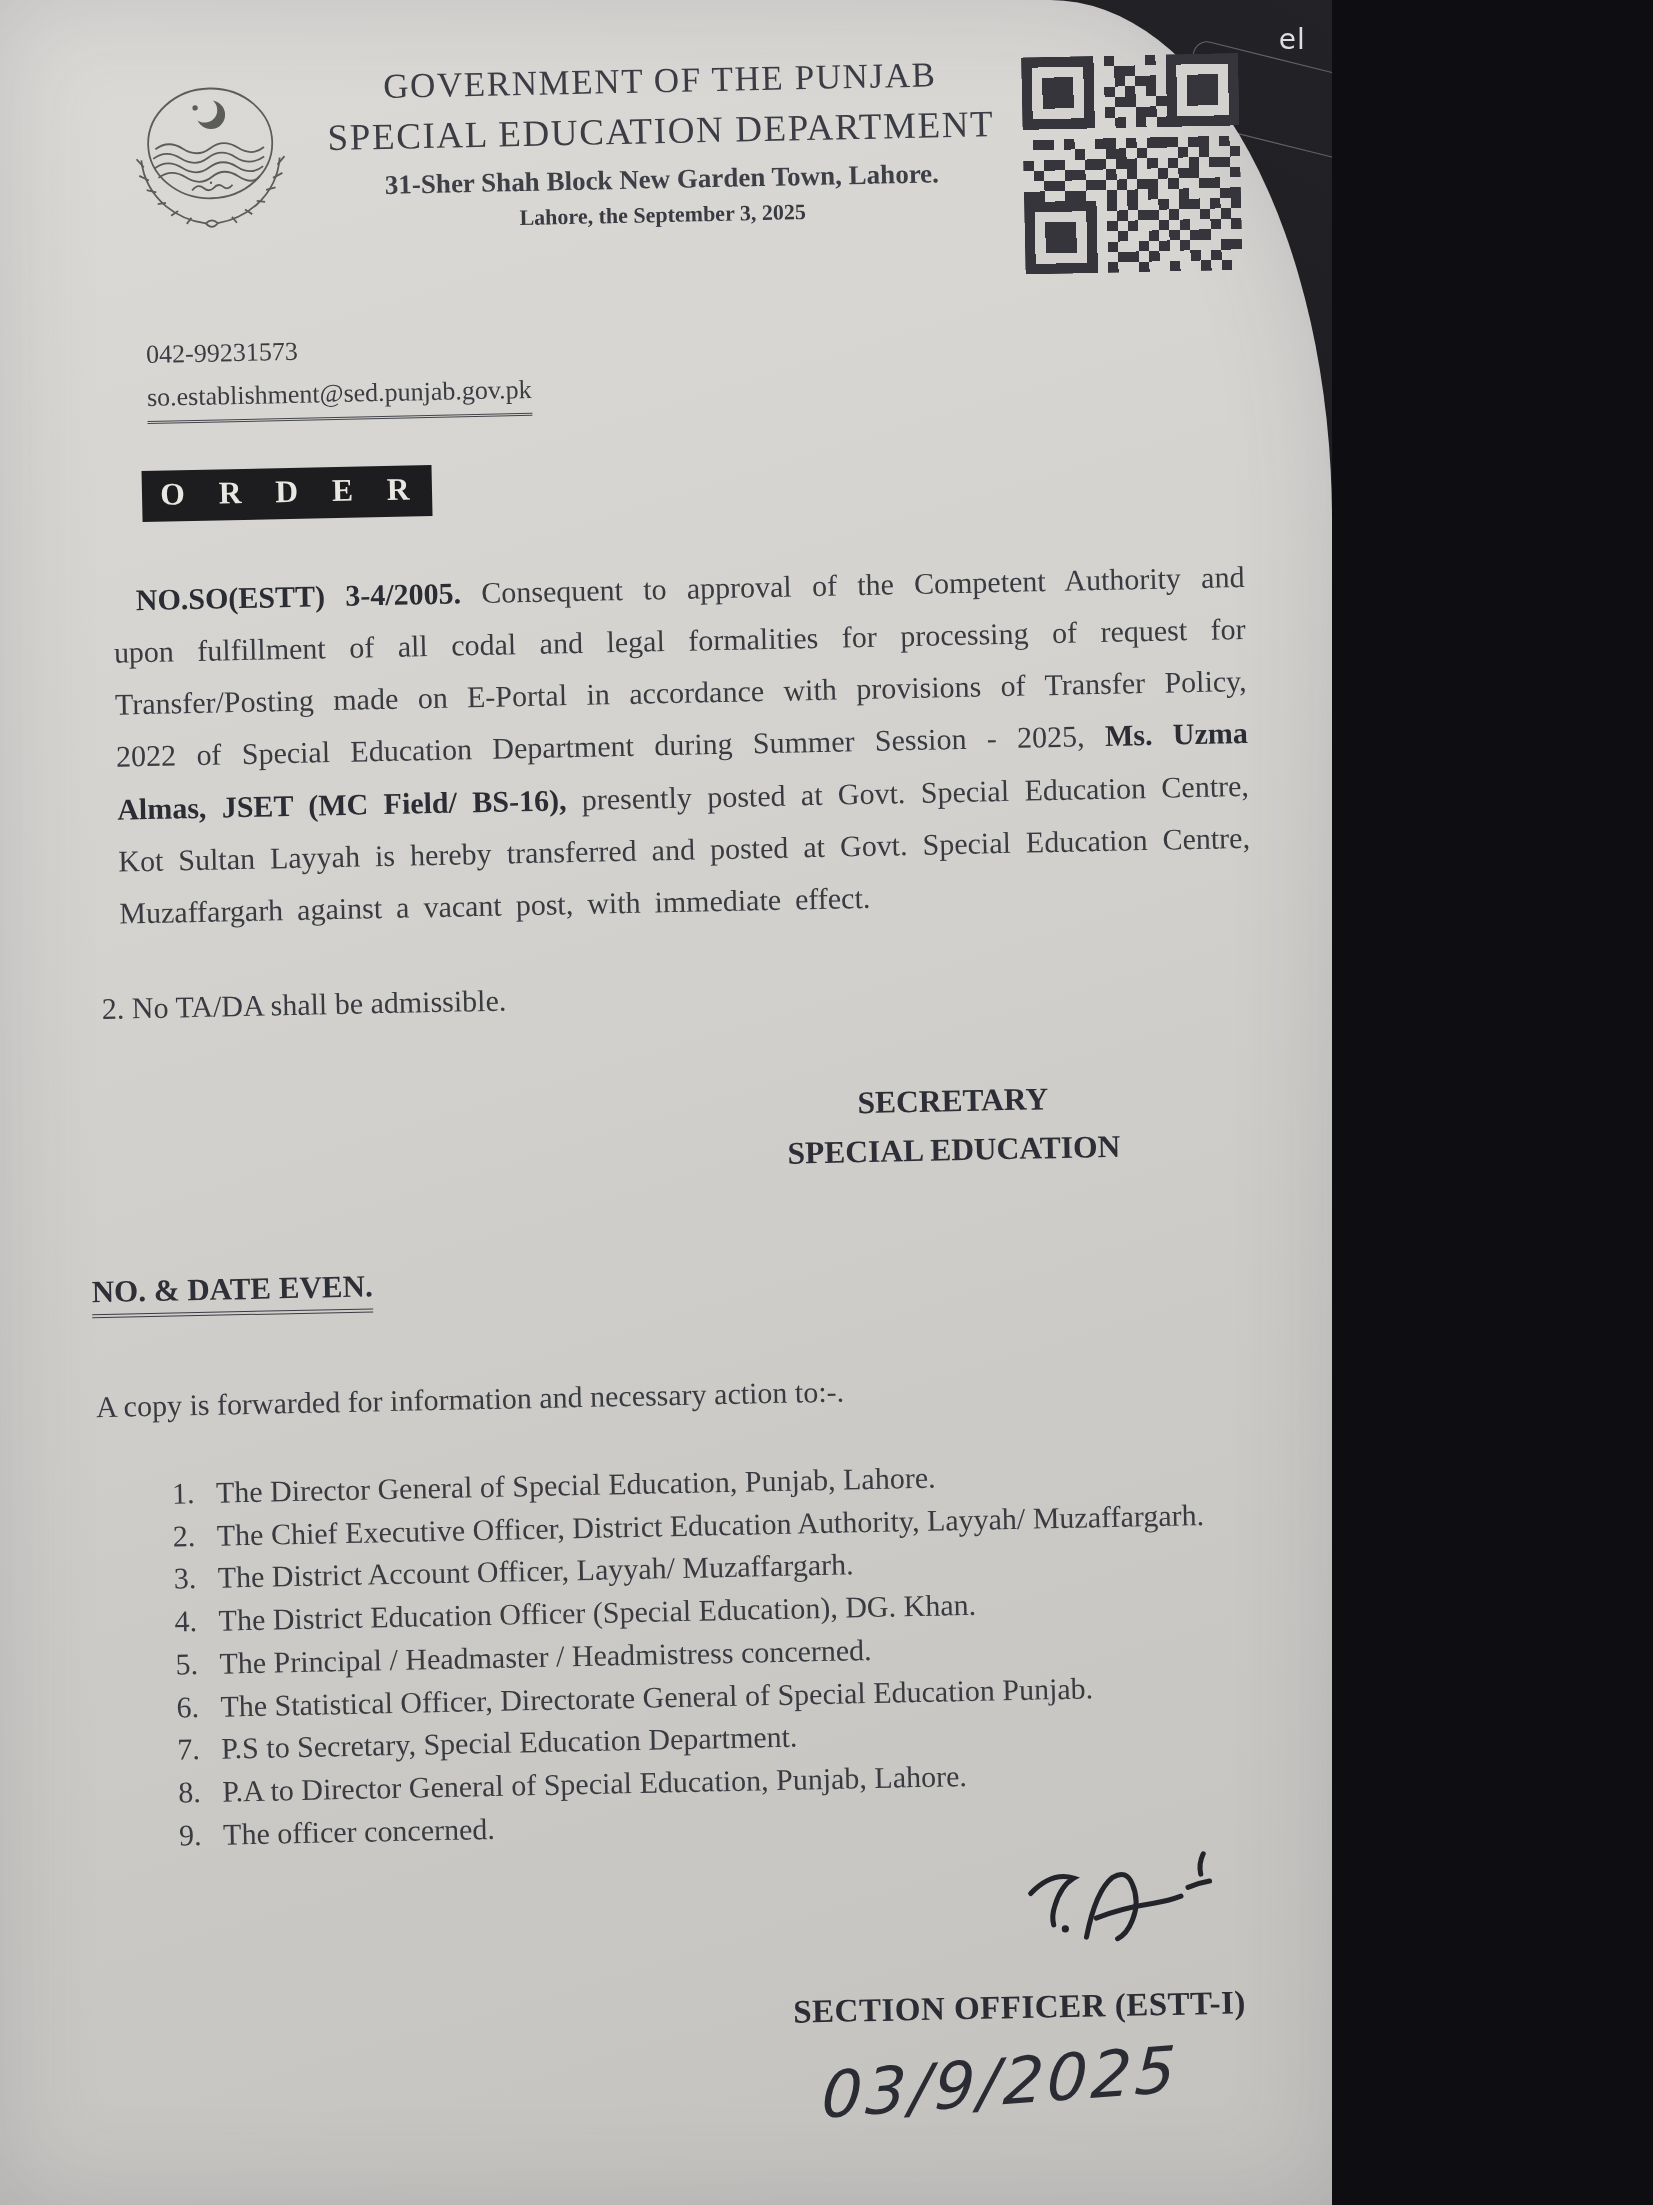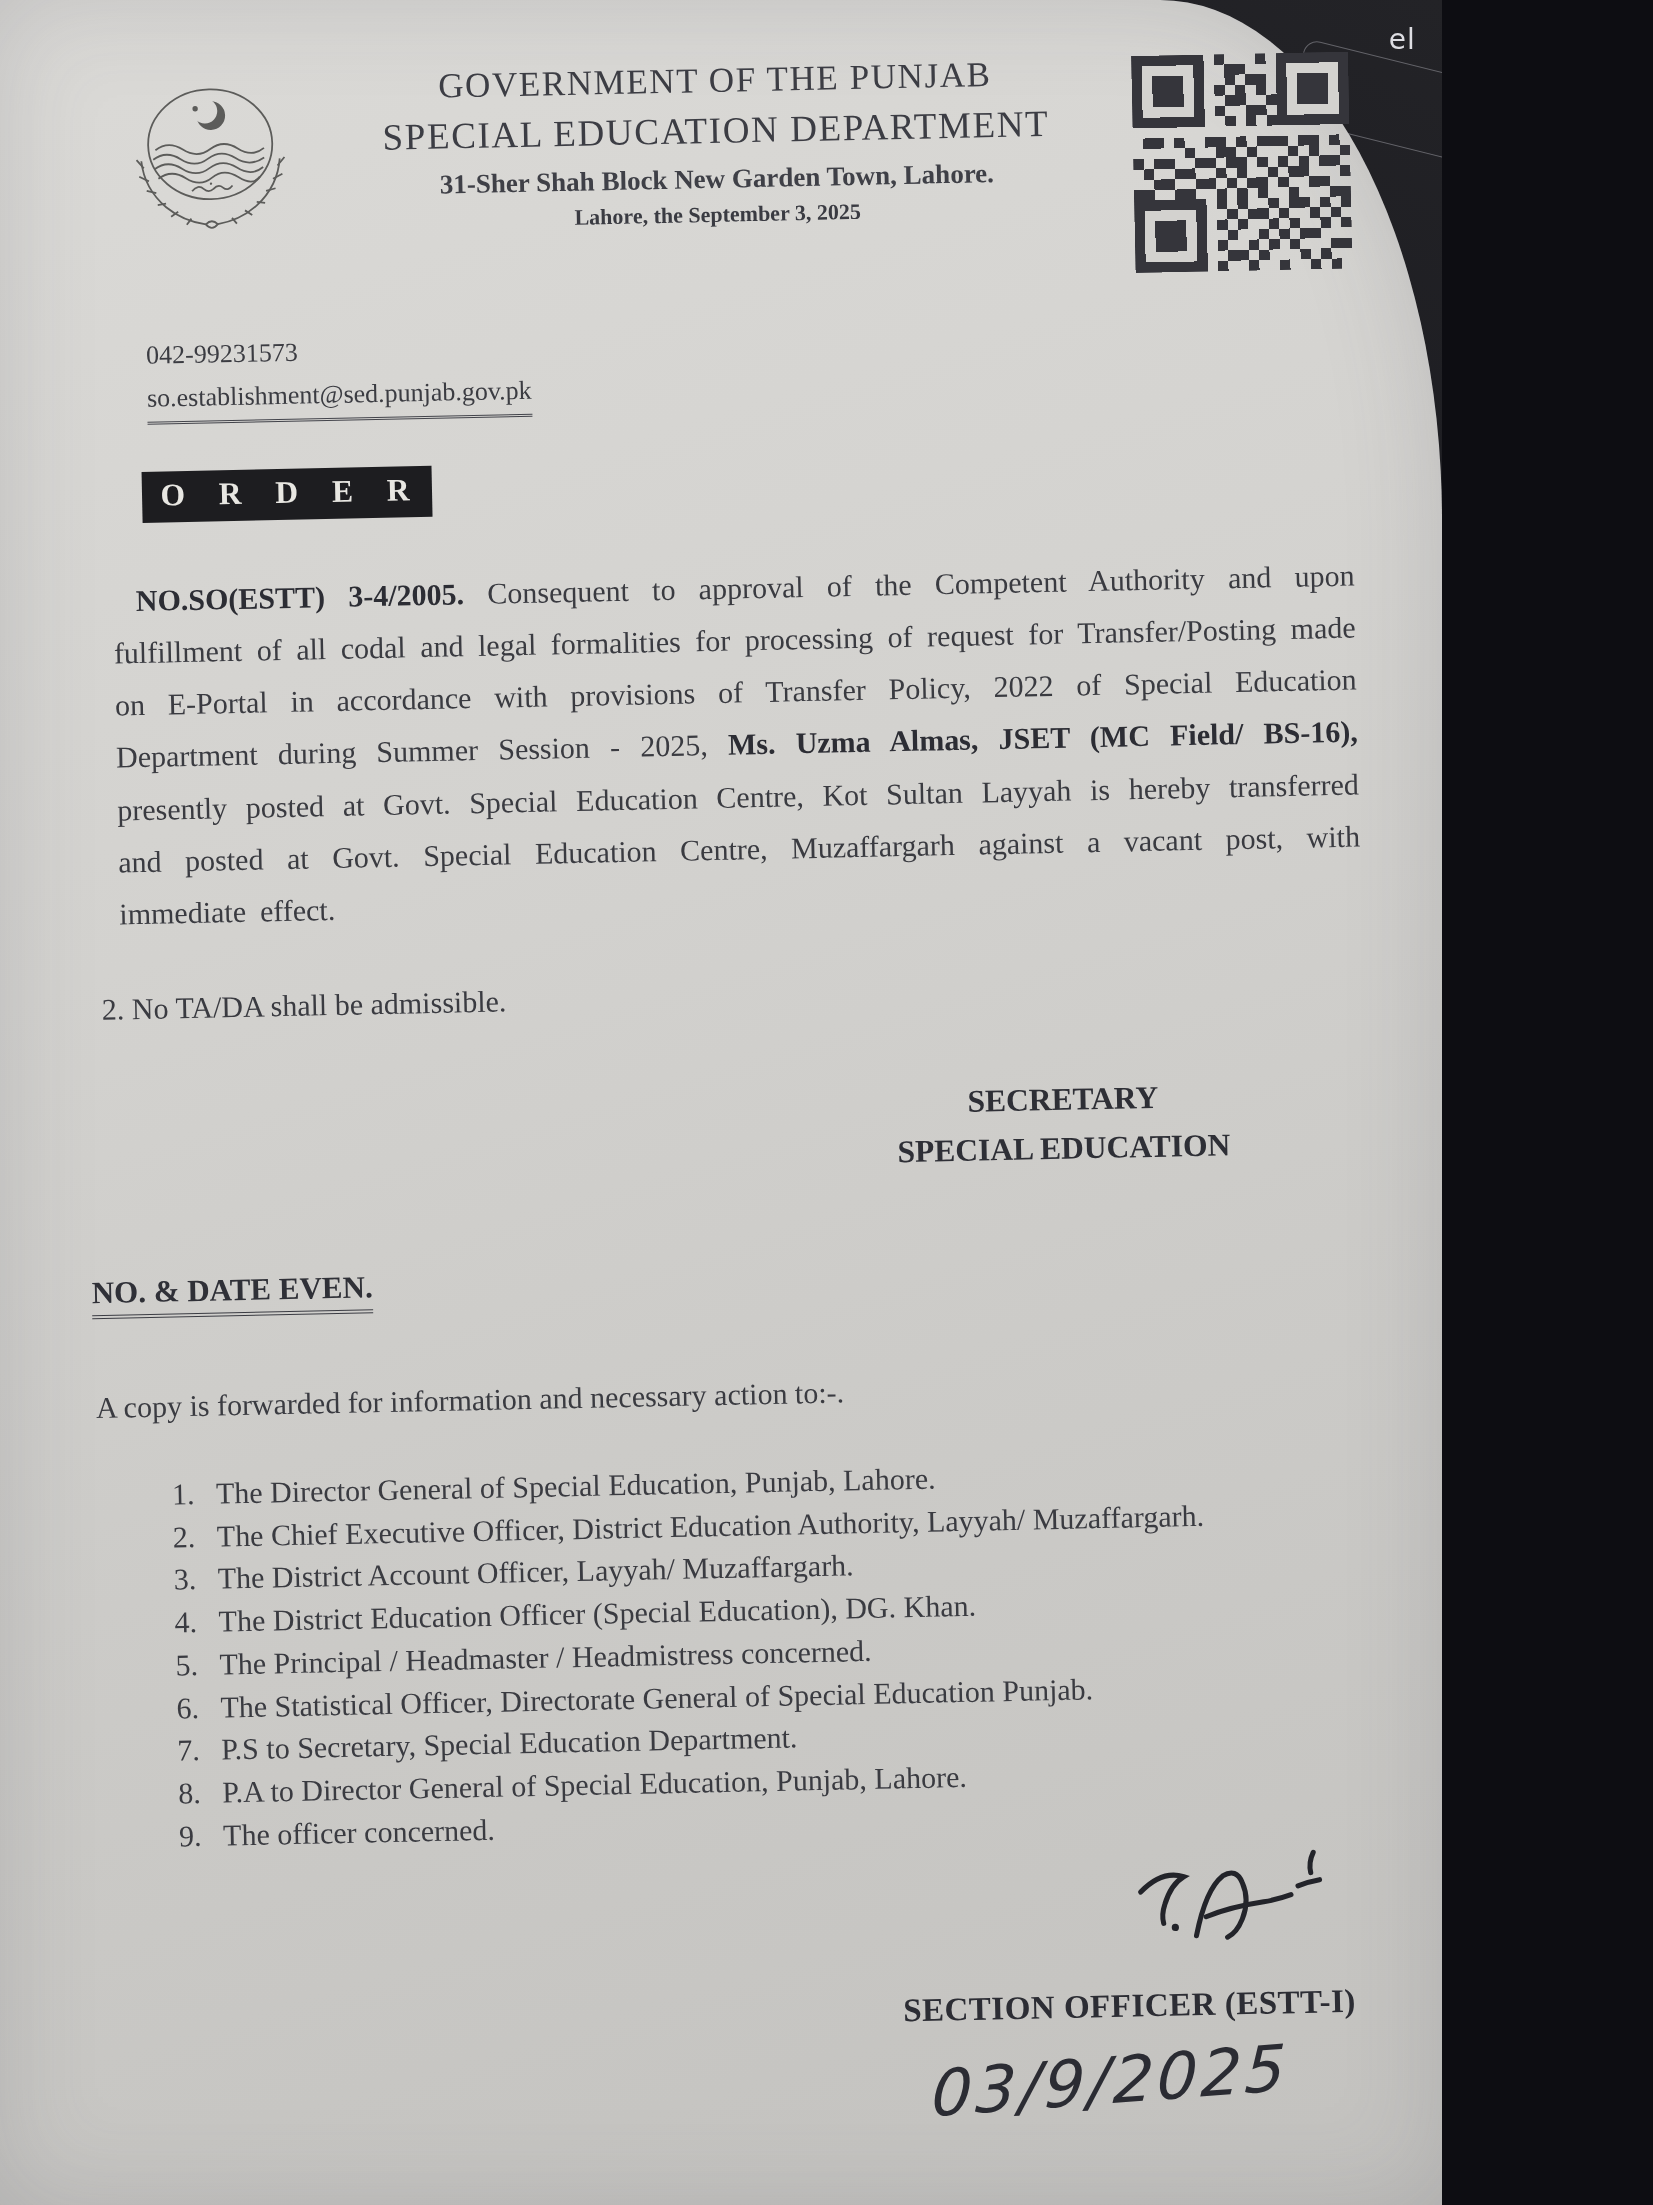--- a/index.html
+++ b/index.html
@@ -1,17 +1,17 @@
 <!DOCTYPE html>
 <html style="font-size:8.7px"><head>
 <meta charset="utf-8">
 <style>
   html,body{margin:0;padding:0;background:#0d0d12;}
   .viewport{
-    position:relative;width:1442px;height:2205px;overflow:hidden;
+    position:relative;width:1332px;height:2205px;overflow:hidden;
     background:linear-gradient(205deg,#232327 0%,#1a1a1f 30%,#131420 55%,#0e1228 78%,#0a0d1e 100%);
     font-family:"Liberation Serif",serif;
   }
   .del-key-label{
     position:absolute;top:23px;right:26px;color:#dddde2;
     font-family:"DejaVu Sans",sans-serif;font-size:28px;letter-spacing:1.1px;
   }
   .key-outline{
     position:absolute;top:59px;right:-33px;width:179px;height:81px;
     border:1.6px solid rgba(220,220,230,.35);border-radius:14px;transform:rotate(14deg);

